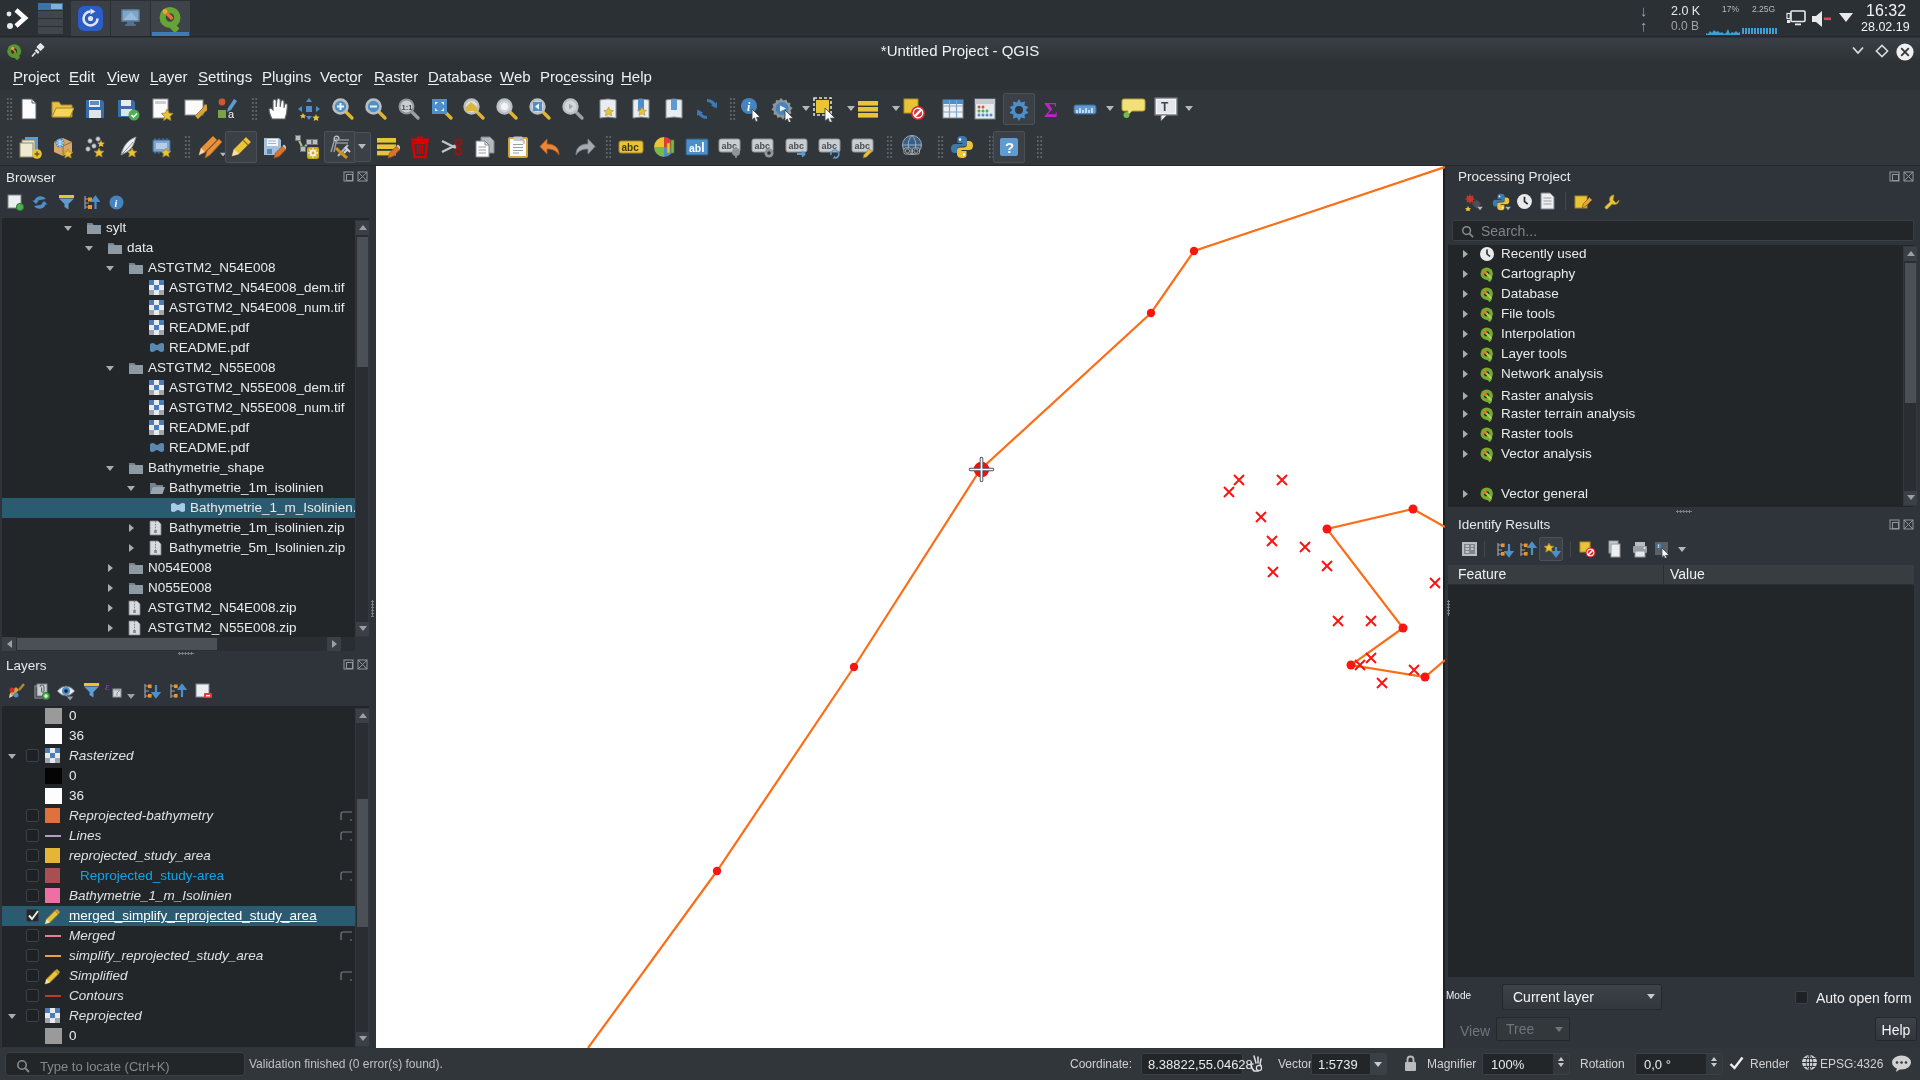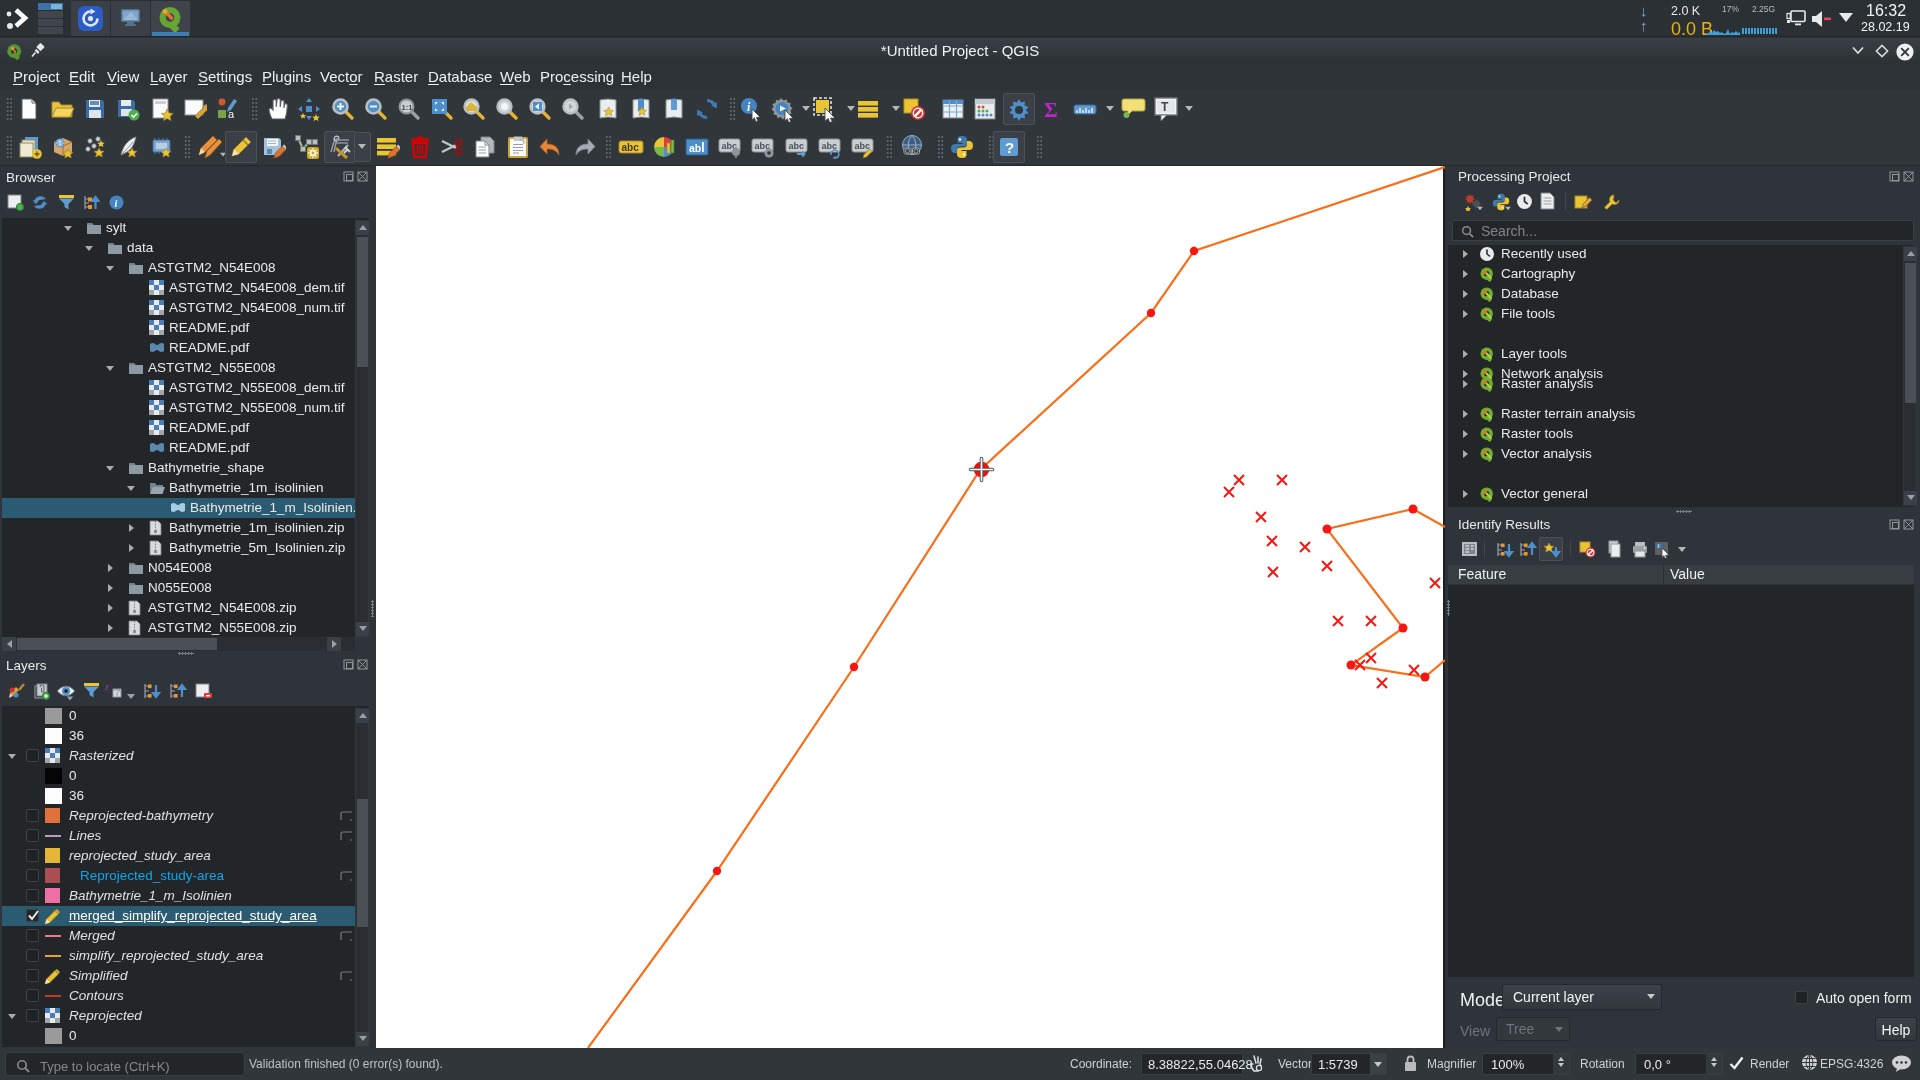--- a/index.html
+++ b/index.html
@@ -97,21 +97,21 @@
       <circle cx="13" cy="12.5" r="4.2" fill="#3f444b"></circle>
       <rect x="15.5" y="16.5" width="10" height="6.5" rx="1" transform="rotate(45 15.5 16.5)" fill="#66a436"></rect>
       <path d="M8.5 7 L14.5 13" stroke="#e8722d" stroke-width="3.4" stroke-linecap="round"></path>
       <circle cx="8" cy="6.5" r="2.4" fill="#f0a22e"></circle>
     </svg>
     <div class="abs" style="left:152px;top:32px;width:37px;height:4px;background:#3e7cb6"></div>
 
     <div class="abs" style="left:1640px;top:2px;color:#7da7d8;font-size:15px">↓</div>
     <div class="abs" style="left:1640px;top:17px;color:#7da7d8;font-size:15px">↑</div>
     <div class="abs" style="left:1671px;top:4px;font-size:12.5px;color:#e8e9ea">2.0 K</div>
-    <div class="abs" style="left:1671px;top:19px;font-size:18px;color:#eab308">0.0 B</div>
+    <div class="abs" style="left:1671px;top:19px;font-size:12px;color:#a3a3a3">0.0 B</div>
     <div class="abs" style="left:1722px;top:4px;font-size:8.5px;color:#b9bbbd">17%</div>
     <svg class="abs" style="left:1706px;top:26px" width="34" height="9" viewBox="0 0 34 9">
       <path d="M0 9 L0 7 2 8 4 5 6 7 8 4 10 6 12 5 14 7 16 6 18 8 20 7 22 3 24 8 26 6 28 7 30 5 32 7 34 6 34 9 Z" fill="#3f9fd4"></path>
     </svg>
     <div class="abs" style="left:1752px;top:4px;font-size:8.5px;color:#b9bbbd">2.25G</div>
     <svg class="abs" style="left:1742px;top:28px" width="36" height="6" viewBox="0 0 36 6">
       <g fill="#3f9fd4">
           <rect x="0" width="2" height="6"></rect>
           <rect x="3" width="2" height="6"></rect>
           <rect x="6" width="2" height="6"></rect>
@@ -1139,20 +1139,31 @@
         <span class="arrow-e" style="left:15px"></span>
         <svg class="abs" style="left:31px;top:2px" width="16" height="16" viewBox="0 0 27 27">
           <circle cx="13" cy="13" r="10.5" fill="#76ab2d"></circle>
           <circle cx="13" cy="13" r="4.4" fill="#232629"></circle>
           <rect x="15" y="16" width="10" height="6" rx="1" transform="rotate(45 15 16)" fill="#76ab2d"></rect>
           <path d="M12 12 L20 20" stroke="#a3cf52" stroke-width="4" stroke-linecap="round"></path>
           <circle cx="10.5" cy="10.5" r="3" fill="#e8732c"></circle>
         </svg>
         <span class="abs" style="left:53px">File tools</span>
       </div>
+    <div class="trow" style="left:2px;top:158px;width:456px">
+        <span class="arrow-e" style="left:15px"></span>
+        <svg class="abs" style="left:31px;top:2px" width="16" height="16" viewBox="0 0 27 27">
+          <circle cx="13" cy="13" r="10.5" fill="#76ab2d"></circle>
+          <circle cx="13" cy="13" r="4.4" fill="#232629"></circle>
+          <rect x="15" y="16" width="10" height="6" rx="1" transform="rotate(45 15 16)" fill="#76ab2d"></rect>
+          <path d="M12 12 L20 20" stroke="#a3cf52" stroke-width="4" stroke-linecap="round"></path>
+          <circle cx="10.5" cy="10.5" r="3" fill="#e8732c"></circle>
+        </svg>
+        <span class="abs" style="left:53px">Interpolation</span>
+      </div>
     <div class="trow" style="left:2px;top:178px;width:492px">
         <span class="arrow-e" style="left:15px"></span>
         <svg class="abs" style="left:31px;top:2px" width="16" height="16" viewBox="0 0 27 27">
           <circle cx="13" cy="13" r="10.5" fill="#76ab2d"></circle>
           <circle cx="13" cy="13" r="4.4" fill="#232629"></circle>
           <rect x="15" y="16" width="10" height="6" rx="1" transform="rotate(45 15 16)" fill="#76ab2d"></rect>
           <path d="M12 12 L20 20" stroke="#a3cf52" stroke-width="4" stroke-linecap="round"></path>
           <circle cx="10.5" cy="10.5" r="3" fill="#e8732c"></circle>
         </svg>
         <span class="abs" style="left:53px">Layer tools</span>
@@ -1161,21 +1172,21 @@
         <span class="arrow-e" style="left:15px"></span>
         <svg class="abs" style="left:31px;top:2px" width="16" height="16" viewBox="0 0 27 27">
           <circle cx="13" cy="13" r="10.5" fill="#76ab2d"></circle>
           <circle cx="13" cy="13" r="4.4" fill="#232629"></circle>
           <rect x="15" y="16" width="10" height="6" rx="1" transform="rotate(45 15 16)" fill="#76ab2d"></rect>
           <path d="M12 12 L20 20" stroke="#a3cf52" stroke-width="4" stroke-linecap="round"></path>
           <circle cx="10.5" cy="10.5" r="3" fill="#e8732c"></circle>
         </svg>
         <span class="abs" style="left:53px">Network analysis</span>
       </div>
-    <div class="trow" style="left:2px;top:208px;width:416px">
+    <div class="trow" style="left:2px;top:220px;width:416px">
         <span class="arrow-e" style="left:15px"></span>
         <svg class="abs" style="left:31px;top:2px" width="16" height="16" viewBox="0 0 27 27">
           <circle cx="13" cy="13" r="10.5" fill="#76ab2d"></circle>
           <circle cx="13" cy="13" r="4.4" fill="#232629"></circle>
           <rect x="15" y="16" width="10" height="6" rx="1" transform="rotate(45 15 16)" fill="#76ab2d"></rect>
           <path d="M12 12 L20 20" stroke="#a3cf52" stroke-width="4" stroke-linecap="round"></path>
           <circle cx="10.5" cy="10.5" r="3" fill="#e8732c"></circle>
         </svg>
         <span class="abs" style="left:53px">Raster analysis</span>
       </div>
@@ -1293,21 +1304,21 @@
     <div class="caret" style="left:232px;top:381px"></div>
 
     <div class="abs" style="left:2px;top:399px;width:466px;height:20px;background:#383d42;border-bottom:1px solid #2a2e32;font-size:14px">
       <span class="abs" style="left:10px;top:1px">Feature</span>
       <div class="abs" style="left:215px;top:0;width:1px;height:20px;background:#2a2e32"></div>
       <span class="abs" style="left:222px;top:1px">Value</span>
     </div>
     <div class="treebg" style="left:2px;top:419px;width:466px;height:392px"></div>
     <div class="abs" style="left:1px;top:434px;width:3px;height:16px;background-image:radial-gradient(circle,#787f86 1px,transparent 1.2px);background-size:3px 3px"></div>
 
-    <span class="abs" style="left:14px;top:824px;font-size:18px">Mode</span>
+    <span class="abs" style="left:0;top:824px;font-size:10px">Mode</span>
     <div class="combo" style="left:56px;top:818px;width:160px;height:26px">
       <span class="abs" style="left:10px;top:4px;font-size:14px">Current layer</span>
       <span class="ca"></span>
     </div>
     <span class="cb" style="left:349px;top:825px"></span>
     <span class="abs" style="left:370px;top:824px;font-size:14px">Auto open form</span>
 
     <span class="abs" style="left:14px;top:857px;font-size:14px;color:#6e757b">View</span>
     <div class="combo" style="left:50px;top:851px;width:74px;height:24px;background:#33383d">
       <span class="abs" style="left:9px;top:3px;font-size:14px;color:#6e757b">Tree</span>

